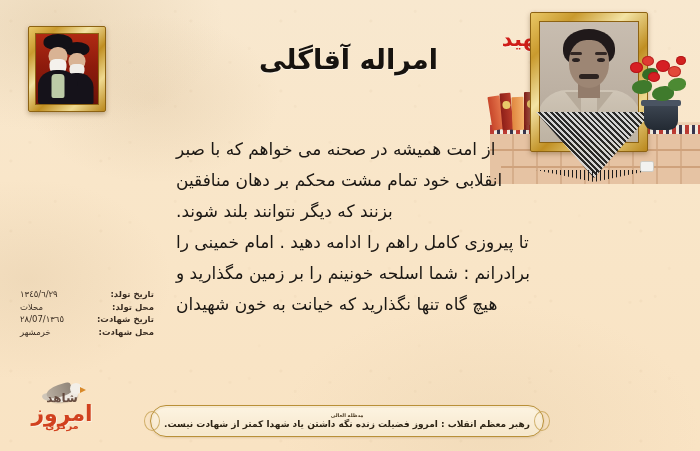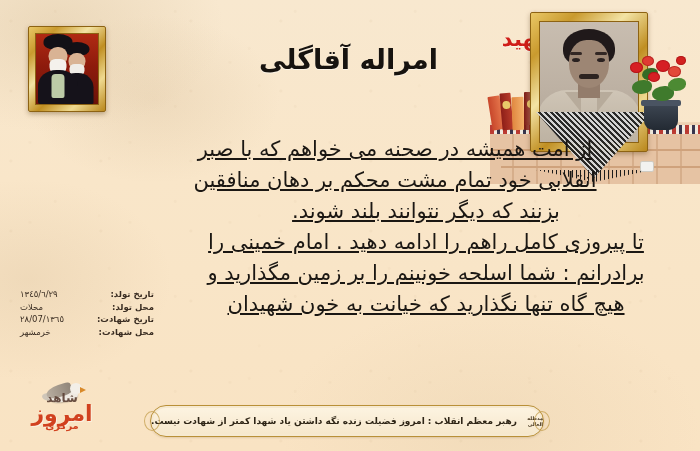--- a/index.html
+++ b/index.html
@@ -170,23 +170,22 @@
   #bk2{left:11px;width:11px;height:37px;background:linear-gradient(90deg,#8d1f18,#b83b2a);transform:rotate(-5deg);}
   #bk3{left:22px;width:12px;height:33px;background:linear-gradient(90deg,#e0873f,#f3b06a);transform:rotate(-2deg);}
   #bk4{left:34px;width:13px;height:38px;background:linear-gradient(90deg,#7c1c15,#a8312280);}
   .book .medal{position:absolute;left:50%;transform:translateX(-50%);top:8px;width:8px;height:8px;border-radius:50%;background:#e8c86a;}
   
   #tag{position:absolute;right:46px;bottom:24px;width:12px;height:9px;background:#f2f2f0;border:1px solid #cfcbc2;border-radius:2px;}
 
   
   #body-text{
     position:absolute;right:24px;top:134px;width:500px;
-    text-align:center;color:#1b1713;font-size:21px;line-height:31px;
+    text-align:left;color:#1b1713;font-size:17px;line-height:31px;
     direction:rtl;
-    text-decoration:underline;
   }
   #body-text p{margin:0;}
   #body-text .p1{width:438px;margin-right:auto;margin-left:0;}
 
   
   #info{
     position:absolute;left:14px;top:288px;width:140px;
     direction:rtl;font-size:8.5px;color:#3a2d22;line-height:1.0;
   }
   #info table{border-collapse:collapse;width:100%;}
@@ -221,21 +220,21 @@
     position:absolute;left:8px;bottom:14px;width:92px;text-align:center;
     color:#d1411f;font-weight:bold;font-size:10px;
   }
 
   
   #banner{
     position:absolute;left:150px;bottom:14px;width:392px;height:30px;
     border:1px solid #b99038;border-radius:16px/50%;
     background:linear-gradient(180deg,#fdf4e2,#f6e7cb);
     box-shadow:inset 0 0 0 2px #f6e9d0, 0 1px 2px rgba(120,90,40,.18);
-    display:flex;flex-direction:row;align-items:center;justify-content:center;
+    display:flex;flex-direction:column;align-items:center;justify-content:center;
     direction:rtl;
   }
   #banner-sup{font-size:5px;color:#4a3a22;font-weight:bold;line-height:6px;margin-bottom:1px;}
   #banner-text{font-size:9px;color:#2d2415;font-weight:bold;white-space:nowrap;line-height:11px;}
   #banner-flourish-l,#banner-flourish-r{
     position:absolute;top:50%;transform:translateY(-50%);width:14px;height:18px;
     border:1px solid #c09a45;border-radius:50%;opacity:.7;
   }
   #banner-flourish-l{left:-7px;}
   #banner-flourish-r{right:-7px;}

